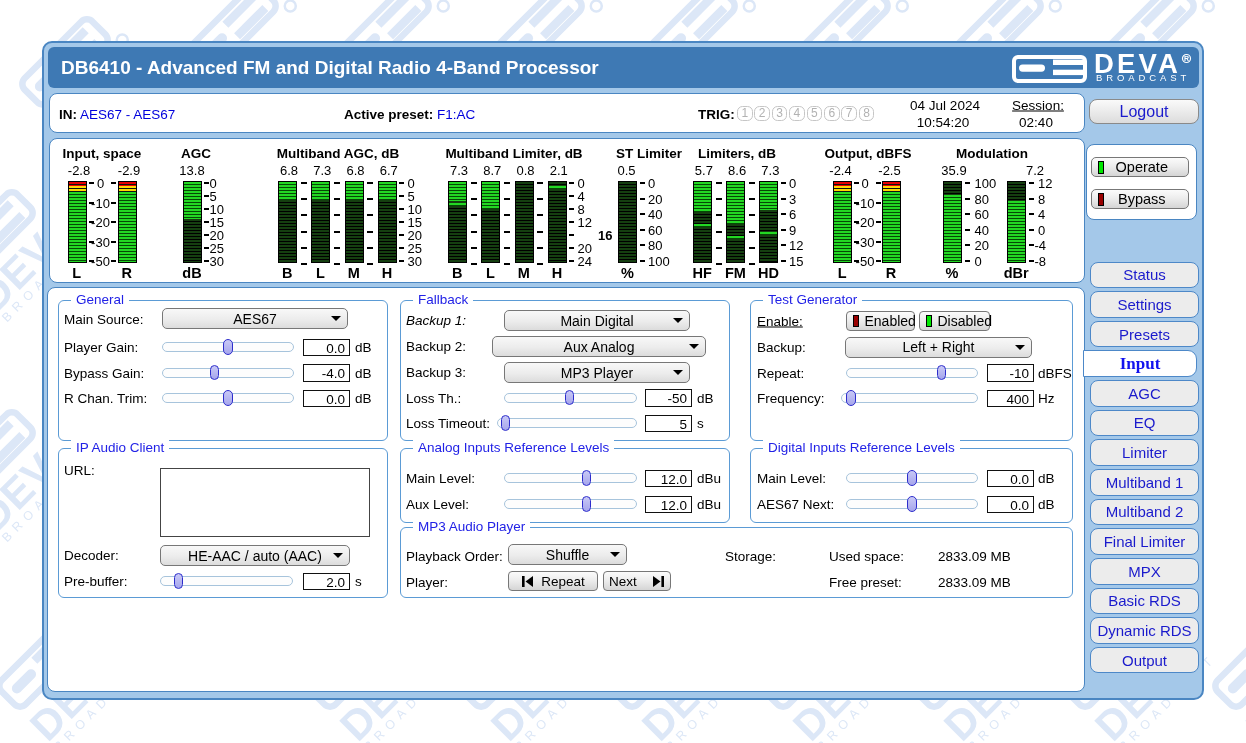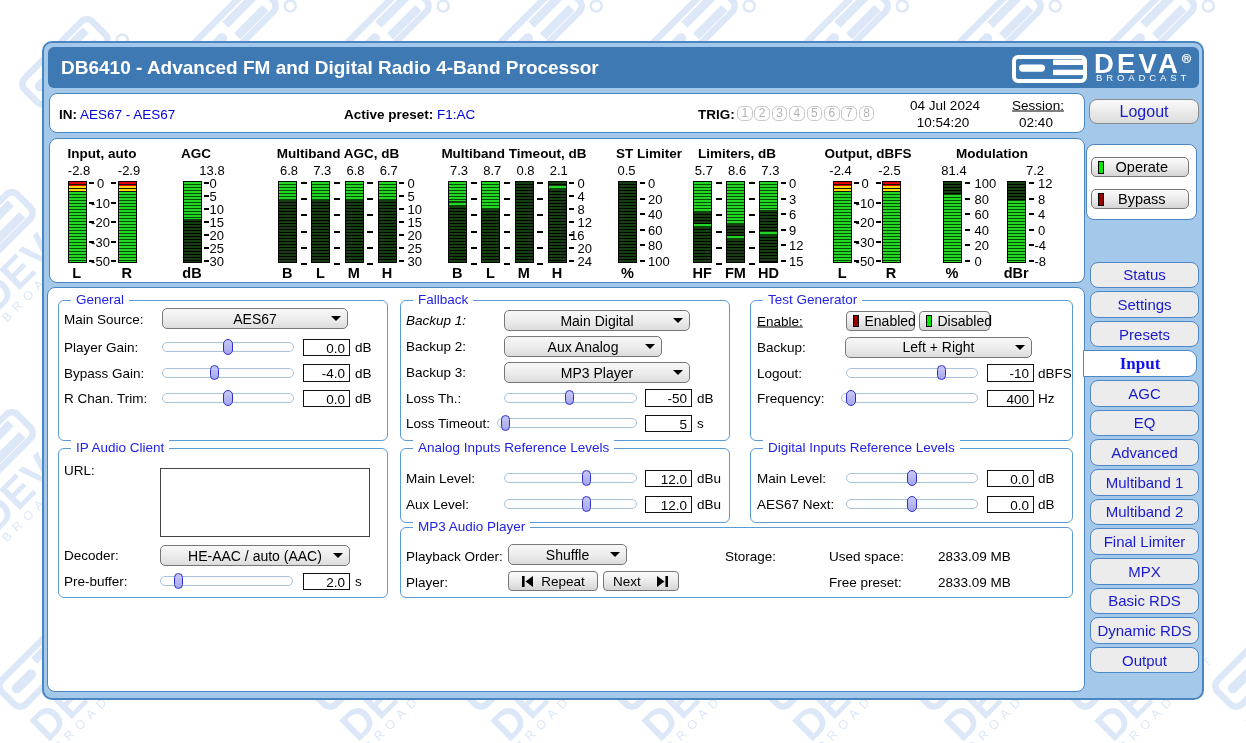--- a/index.html
+++ b/index.html
@@ -128,21 +128,21 @@
 <div class="abs tsc" style="left:100.5px;top:202.5px;transform:translate(-50%,-50%);white-space:nowrap;">-10</div>
 <div class="abs" style="left:88.5px;top:221.0px;width:5px;height:2px;background:#000"></div>
 <div class="abs" style="left:111.0px;top:221.0px;width:5px;height:2px;background:#000"></div>
 <div class="abs tsc" style="left:100.5px;top:222.0px;transform:translate(-50%,-50%);white-space:nowrap;">-20</div>
 <div class="abs" style="left:88.5px;top:240.5px;width:5px;height:2px;background:#000"></div>
 <div class="abs" style="left:111.0px;top:240.5px;width:5px;height:2px;background:#000"></div>
 <div class="abs tsc" style="left:100.5px;top:241.5px;transform:translate(-50%,-50%);white-space:nowrap;">-30</div>
 <div class="abs" style="left:88.5px;top:260.0px;width:5px;height:2px;background:#000"></div>
 <div class="abs" style="left:111.0px;top:260.0px;width:5px;height:2px;background:#000"></div>
 <div class="abs tsc" style="left:100.5px;top:261.0px;transform:translate(-50%,-50%);white-space:nowrap;">-50</div>
-<div class="abs cap" style="left:102.0px;top:152.5px;transform:translate(-50%,-50%);white-space:nowrap;">Input, auto</div>
+<div class="abs cap" style="left:102.0px;top:152.5px;transform:translate(-50%,-50%);white-space:nowrap;">Input, space</div>
 <div class="abs t13" style="left:79.0px;top:169.5px;transform:translate(-50%,-50%);white-space:nowrap;">-2.8</div>
 <div class="abs t13" style="left:129.0px;top:169.5px;transform:translate(-50%,-50%);white-space:nowrap;">-2.9</div>
 <div class="abs blab" style="left:76.8px;top:273.0px;transform:translate(-50%,-50%);white-space:nowrap;">L</div>
 <div class="abs blab" style="left:126.8px;top:273.0px;transform:translate(-50%,-50%);white-space:nowrap;">R</div>
 <div class="abs" style="left:182.7px;top:181.0px;width:19.0px;height:82.0px;border:1px solid #000;overflow:hidden;background:#0a2a08">
     <div style="width:100%;height:37px;background:repeating-linear-gradient(to bottom,#23d823 0px,#23d823 2px,#054a05 2px,#054a05 3px)"></div>
     <div style="width:100%;height:43px;background:repeating-linear-gradient(to bottom,#153f10 0px,#153f10 2px,#000 2px,#000 3px)"></div>
   </div>
 <div class="abs" style="left:203.5px;top:182.0px;width:5px;height:2px;background:#000"></div>
 <div class="abs tsc" style="left:209.5px;top:183.0px;transform:translate(0,-50%);white-space:nowrap;">0</div>
@@ -152,21 +152,21 @@
 <div class="abs tsc" style="left:209.5px;top:209.0px;transform:translate(0,-50%);white-space:nowrap;">10</div>
 <div class="abs" style="left:203.5px;top:221.0px;width:5px;height:2px;background:#000"></div>
 <div class="abs tsc" style="left:209.5px;top:222.0px;transform:translate(0,-50%);white-space:nowrap;">15</div>
 <div class="abs" style="left:203.5px;top:234.0px;width:5px;height:2px;background:#000"></div>
 <div class="abs tsc" style="left:209.5px;top:235.0px;transform:translate(0,-50%);white-space:nowrap;">20</div>
 <div class="abs" style="left:203.5px;top:247.0px;width:5px;height:2px;background:#000"></div>
 <div class="abs tsc" style="left:209.5px;top:248.0px;transform:translate(0,-50%);white-space:nowrap;">25</div>
 <div class="abs" style="left:203.5px;top:260.0px;width:5px;height:2px;background:#000"></div>
 <div class="abs tsc" style="left:209.5px;top:261.0px;transform:translate(0,-50%);white-space:nowrap;">30</div>
 <div class="abs cap" style="left:196.0px;top:152.5px;transform:translate(-50%,-50%);white-space:nowrap;">AGC</div>
-<div class="abs t13" style="left:212px;top:169.5px;transform:translate(-50%,-50%);white-space:nowrap;">13.8</div>
+<div class="abs t13" style="left:192px;top:169.5px;transform:translate(-50%,-50%);white-space:nowrap;">13.8</div>
 <div class="abs blab" style="left:192.0px;top:273.0px;transform:translate(-50%,-50%);white-space:nowrap;">dB</div>
 <div class="abs" style="left:278.0px;top:181.0px;width:19.0px;height:82.0px;border:1px solid #000;overflow:hidden;background:#0a2a08">
     <div style="width:100%;height:18px;background:repeating-linear-gradient(to bottom,#23d823 0px,#23d823 2px,#054a05 2px,#054a05 3px)"></div>
     <div style="width:100%;height:62px;background:repeating-linear-gradient(to bottom,#153f10 0px,#153f10 2px,#000 2px,#000 3px)"></div>
   </div>
 <div class="abs" style="left:311.2px;top:181.0px;width:19.0px;height:82.0px;border:1px solid #000;overflow:hidden;background:#0a2a08">
     <div style="width:100%;height:18px;background:repeating-linear-gradient(to bottom,#23d823 0px,#23d823 2px,#054a05 2px,#054a05 3px)"></div>
     <div style="width:100%;height:62px;background:repeating-linear-gradient(to bottom,#153f10 0px,#153f10 2px,#000 2px,#000 3px)"></div>
   </div>
 <div class="abs" style="left:344.5px;top:181.0px;width:19.0px;height:82.0px;border:1px solid #000;overflow:hidden;background:#0a2a08">
@@ -256,26 +256,26 @@
 <div class="abs" style="left:537.4px;top:263.0px;width:6px;height:2px;background:#000"></div>
 <div class="abs" style="left:569.0px;top:182.0px;width:5px;height:2px;background:#000"></div>
 <div class="abs tsc" style="left:577.5px;top:183.0px;transform:translate(0,-50%);white-space:nowrap;">0</div>
 <div class="abs" style="left:569.0px;top:195.0px;width:5px;height:2px;background:#000"></div>
 <div class="abs tsc" style="left:577.5px;top:196.0px;transform:translate(0,-50%);white-space:nowrap;">4</div>
 <div class="abs" style="left:569.0px;top:208.0px;width:5px;height:2px;background:#000"></div>
 <div class="abs tsc" style="left:577.5px;top:209.0px;transform:translate(0,-50%);white-space:nowrap;">8</div>
 <div class="abs" style="left:569.0px;top:221.0px;width:5px;height:2px;background:#000"></div>
 <div class="abs tsc" style="left:577.5px;top:222.0px;transform:translate(0,-50%);white-space:nowrap;">12</div>
 <div class="abs" style="left:569.0px;top:234.0px;width:5px;height:2px;background:#000"></div>
-<div class="abs tsc" style="left:570px;top:235.0px;transform:translate(0,-50%);white-space:nowrap;">16</div>
+<div class="abs tsc" style="left:598px;top:235.0px;transform:translate(0,-50%);white-space:nowrap;font-weight:bold;">16</div>
 <div class="abs" style="left:569.0px;top:247.0px;width:5px;height:2px;background:#000"></div>
 <div class="abs tsc" style="left:577.5px;top:248.0px;transform:translate(0,-50%);white-space:nowrap;">20</div>
 <div class="abs" style="left:569.0px;top:260.0px;width:5px;height:2px;background:#000"></div>
 <div class="abs tsc" style="left:577.5px;top:261.0px;transform:translate(0,-50%);white-space:nowrap;">24</div>
-<div class="abs cap" style="left:514.0px;top:152.5px;transform:translate(-50%,-50%);white-space:nowrap;">Multiband Timeout, dB</div>
+<div class="abs cap" style="left:514.0px;top:152.5px;transform:translate(-50%,-50%);white-space:nowrap;">Multiband Limiter, dB</div>
 <div class="abs t13" style="left:459.0px;top:169.5px;transform:translate(-50%,-50%);white-space:nowrap;">7.3</div>
 <div class="abs t13" style="left:492.2px;top:169.5px;transform:translate(-50%,-50%);white-space:nowrap;">8.7</div>
 <div class="abs t13" style="left:525.5px;top:169.5px;transform:translate(-50%,-50%);white-space:nowrap;">0.8</div>
 <div class="abs t13" style="left:558.8px;top:169.5px;transform:translate(-50%,-50%);white-space:nowrap;">2.1</div>
 <div class="abs blab" style="left:457.2px;top:273.0px;transform:translate(-50%,-50%);white-space:nowrap;">B</div>
 <div class="abs blab" style="left:490.5px;top:273.0px;transform:translate(-50%,-50%);white-space:nowrap;">L</div>
 <div class="abs blab" style="left:523.8px;top:273.0px;transform:translate(-50%,-50%);white-space:nowrap;">M</div>
 <div class="abs blab" style="left:557.0px;top:273.0px;transform:translate(-50%,-50%);white-space:nowrap;">H</div>
 <div class="abs" style="left:618.2px;top:181.0px;width:19.0px;height:82.0px;border:1px solid #000;overflow:hidden;background:#0a2a08">
     <div style="width:100%;height:80px;background:repeating-linear-gradient(to bottom,#153f10 0px,#153f10 2px,#000 2px,#000 3px)"></div>
@@ -400,21 +400,21 @@
 <div class="abs tsc" style="left:1038.0px;top:198.6px;transform:translate(0,-50%);white-space:nowrap;">8</div>
 <div class="abs" style="left:1028.5px;top:213.2px;width:5px;height:2px;background:#000"></div>
 <div class="abs tsc" style="left:1038.0px;top:214.2px;transform:translate(0,-50%);white-space:nowrap;">4</div>
 <div class="abs" style="left:1028.5px;top:228.8px;width:5px;height:2px;background:#000"></div>
 <div class="abs tsc" style="left:1038.0px;top:229.8px;transform:translate(0,-50%);white-space:nowrap;">0</div>
 <div class="abs" style="left:1028.5px;top:244.4px;width:5px;height:2px;background:#000"></div>
 <div class="abs tsc" style="left:1034.5px;top:245.4px;transform:translate(0,-50%);white-space:nowrap;">-4</div>
 <div class="abs" style="left:1028.5px;top:260.0px;width:5px;height:2px;background:#000"></div>
 <div class="abs tsc" style="left:1034.5px;top:261.0px;transform:translate(0,-50%);white-space:nowrap;">-8</div>
 <div class="abs cap" style="left:992.0px;top:152.5px;transform:translate(-50%,-50%);white-space:nowrap;">Modulation</div>
-<div class="abs t13" style="left:954.0px;top:169.5px;transform:translate(-50%,-50%);white-space:nowrap;">81.4</div>
+<div class="abs t13" style="left:954.0px;top:169.5px;transform:translate(-50%,-50%);white-space:nowrap;">35.9</div>
 <div class="abs t13" style="left:1035.0px;top:169.5px;transform:translate(-50%,-50%);white-space:nowrap;">7.2</div>
 <div class="abs blab" style="left:952.0px;top:273.0px;transform:translate(-50%,-50%);white-space:nowrap;">%</div>
 <div class="abs blab" style="left:1016.2px;top:273.0px;transform:translate(-50%,-50%);white-space:nowrap;">dBr</div>
 <div class="abs panel" style="left:47px;top:287px;width:1038px;height:405px"></div>
 <div class="abs fs" style="left:58px;top:300px;width:330px;height:141px"></div>
 <div class="abs leg" style="left:71px;top:292px">General</div>
 <div class="abs lb" style="left:64.0px;top:319.0px;transform:translate(0,-50%);white-space:nowrap;">Main Source:</div>
 <div class="abs dd" style="left:162px;top:308px;width:186px;height:21px">
     <span>AES67</span>
     <i></i>
@@ -435,21 +435,21 @@
 <div class="abs nb" style="left:303px;top:389.5px">0.0</div>
 <div class="abs lb" style="left:355.0px;top:398.0px;transform:translate(0,-50%);white-space:nowrap;">dB</div>
 <div class="abs fs" style="left:400px;top:300px;width:330px;height:141px"></div>
 <div class="abs leg" style="left:413px;top:292px">Fallback</div>
 <div class="abs lb" style="left:406.0px;top:320.0px;transform:translate(0,-50%);white-space:nowrap;font-style:italic;">Backup 1:</div>
 <div class="abs dd" style="left:504px;top:310px;width:186px;height:21px">
     <span>Main Digital</span>
     <i></i>
   </div>
 <div class="abs lb" style="left:406.0px;top:346.0px;transform:translate(0,-50%);white-space:nowrap;">Backup 2:</div>
-<div class="abs dd" style="left:504px;top:336px;width:158px;height:21px">
+<div class="abs dd" style="left:492px;top:336px;width:214px;height:21px">
     <span>Aux Analog</span>
     <i></i>
   </div>
 <div class="abs lb" style="left:406.0px;top:372.0px;transform:translate(0,-50%);white-space:nowrap;">Backup 3:</div>
 <div class="abs dd" style="left:504px;top:362px;width:186px;height:21px">
     <span>MP3 Player</span>
     <i></i>
   </div>
 <div class="abs lb" style="left:406.0px;top:397.5px;transform:translate(0,-50%);white-space:nowrap;">Loss Th.:</div>
 <div class="abs trk" style="left:504px;top:392.5px;width:133px"></div>
@@ -464,21 +464,21 @@
 <div class="abs fs" style="left:750px;top:300px;width:323px;height:141px"></div>
 <div class="abs leg" style="left:763px;top:292px">Test Generator</div>
 <div class="abs lb" style="left:757.0px;top:321.0px;transform:translate(0,-50%);white-space:nowrap;text-decoration:underline;">Enable:</div>
 <div class="abs gbt" style="left:846px;top:311px;width:69px;height:19.5px;font-size:14px"><b style="background:#990000;height:12.5px"></b>Enabled</div>
 <div class="abs gbt" style="left:919px;top:311px;width:71px;height:19.5px;font-size:14px"><b style="height:12.5px"></b>Disabled</div>
 <div class="abs lb" style="left:757.0px;top:346.5px;transform:translate(0,-50%);white-space:nowrap;">Backup:</div>
 <div class="abs dd" style="left:845px;top:336.5px;width:187px;height:21px">
     <span>Left + Right</span>
     <i></i>
   </div>
-<div class="abs lb" style="left:757.0px;top:372.5px;transform:translate(0,-50%);white-space:nowrap;">Logout:</div>
+<div class="abs lb" style="left:757.0px;top:372.5px;transform:translate(0,-50%);white-space:nowrap;">Repeat:</div>
 <div class="abs trk" style="left:846px;top:367.5px;width:132px"></div>
 <div class="abs thumb" style="left:936.6px;top:364.7px"></div>
 <div class="abs nb" style="left:987px;top:364.0px">-10</div>
 <div class="abs lb" style="left:1038.0px;top:372.5px;transform:translate(0,-50%);white-space:nowrap;">dBFS</div>
 <div class="abs lb" style="left:757.0px;top:398.0px;transform:translate(0,-50%);white-space:nowrap;">Frequency:</div>
 <div class="abs trk" style="left:841px;top:393.0px;width:137px"></div>
 <div class="abs thumb" style="left:846.1px;top:390.2px"></div>
 <div class="abs nb" style="left:987px;top:389.5px">400</div>
 <div class="abs lb" style="left:1038.0px;top:398.0px;transform:translate(0,-50%);white-space:nowrap;">Hz</div>
 <div class="abs fs" style="left:58px;top:448px;width:330px;height:150px"></div>
@@ -524,21 +524,21 @@
 <div class="abs lb" style="left:406.0px;top:556.0px;transform:translate(0,-50%);white-space:nowrap;">Playback Order:</div>
 <div class="abs dd" style="left:508px;top:544px;width:119px;height:21px">
     <span>Shuffle</span>
     <i></i>
   </div>
 <div class="abs lb" style="left:406.0px;top:582.0px;transform:translate(0,-50%);white-space:nowrap;">Player:</div>
 <div class="abs pbt" style="left:508px;top:571px;width:90px"><svg width="14" height="11" viewBox="0 0 14 11" style="margin-right:6px">
       <rect x="1" y="0" width="2.6" height="11" fill="#000"></rect>
       <path d="M 12 0 L 12 11 L 4.5 5.5 Z" fill="#000"></path>
     </svg>Repeat</div>
-<div class="abs pbt" style="left:603px;top:571px;width:76px">
+<div class="abs pbt" style="left:603px;top:571px;width:68px">
     <span style="margin-right:14px">Next</span>
     <svg width="14" height="11" viewBox="0 0 14 11">
       <path d="M 2 0 L 2 11 L 9.5 5.5 Z" fill="#000"></path>
       <rect x="10.4" y="0" width="2.6" height="11" fill="#000"></rect>
     </svg>
   </div>
 <div class="abs lb" style="left:725.0px;top:556.0px;transform:translate(0,-50%);white-space:nowrap;">Storage:</div>
 <div class="abs lb" style="left:829.0px;top:556.0px;transform:translate(0,-50%);white-space:nowrap;">Used space:</div>
 <div class="abs lb" style="left:938.0px;top:556.0px;transform:translate(0,-50%);white-space:nowrap;">2833.09 MB</div>
 <div class="abs lb" style="left:829.0px;top:582.0px;transform:translate(0,-50%);white-space:nowrap;">Free preset:</div>
@@ -552,20 +552,20 @@
 <div class="abs gbt" style="left:1091px;top:189px;width:98px;height:20px;font-size:14.5px;border-radius:5px">
     <b style="background:#990000;height:13px"></b>
     <span style="margin:0 auto;padding-right:14px">Bypass</span>
   </div>
 <div class="abs nav" style="left:1090px;top:261.5px;width:109px;height:26.5px">Status</div>
 <div class="abs nav" style="left:1090px;top:291.1px;width:109px;height:26.5px">Settings</div>
 <div class="abs nav" style="left:1090px;top:320.8px;width:109px;height:26.5px">Presets</div>
 <div class="abs nav" style="left:1083px;top:350.4px;width:114px;height:27px;background:#fff;border-radius:0 9px 9px 0;font-family:'Liberation Serif',serif;font-weight:bold;font-size:17px;color:#1212ee">Input</div>
 <div class="abs nav" style="left:1090px;top:380.1px;width:109px;height:26.5px">AGC</div>
 <div class="abs nav" style="left:1090px;top:409.7px;width:109px;height:26.5px">EQ</div>
-<div class="abs nav" style="left:1090px;top:439.4px;width:109px;height:26.5px">Advanced</div>
+<div class="abs nav" style="left:1090px;top:439.4px;width:109px;height:26.5px">Limiter</div>
 <div class="abs nav" style="left:1090px;top:469.0px;width:109px;height:26.5px">Multiband 1</div>
 <div class="abs nav" style="left:1090px;top:498.7px;width:109px;height:26.5px">Multiband 2</div>
 <div class="abs nav" style="left:1090px;top:528.3px;width:109px;height:26.5px">Final Limiter</div>
 <div class="abs nav" style="left:1090px;top:558.0px;width:109px;height:26.5px">MPX</div>
 <div class="abs nav" style="left:1090px;top:587.6px;width:109px;height:26.5px">Basic RDS</div>
 <div class="abs nav" style="left:1090px;top:617.3px;width:109px;height:26.5px">Dynamic RDS</div>
 <div class="abs nav" style="left:1090px;top:646.9px;width:109px;height:26.5px">Output</div>
 
 </body></html>

